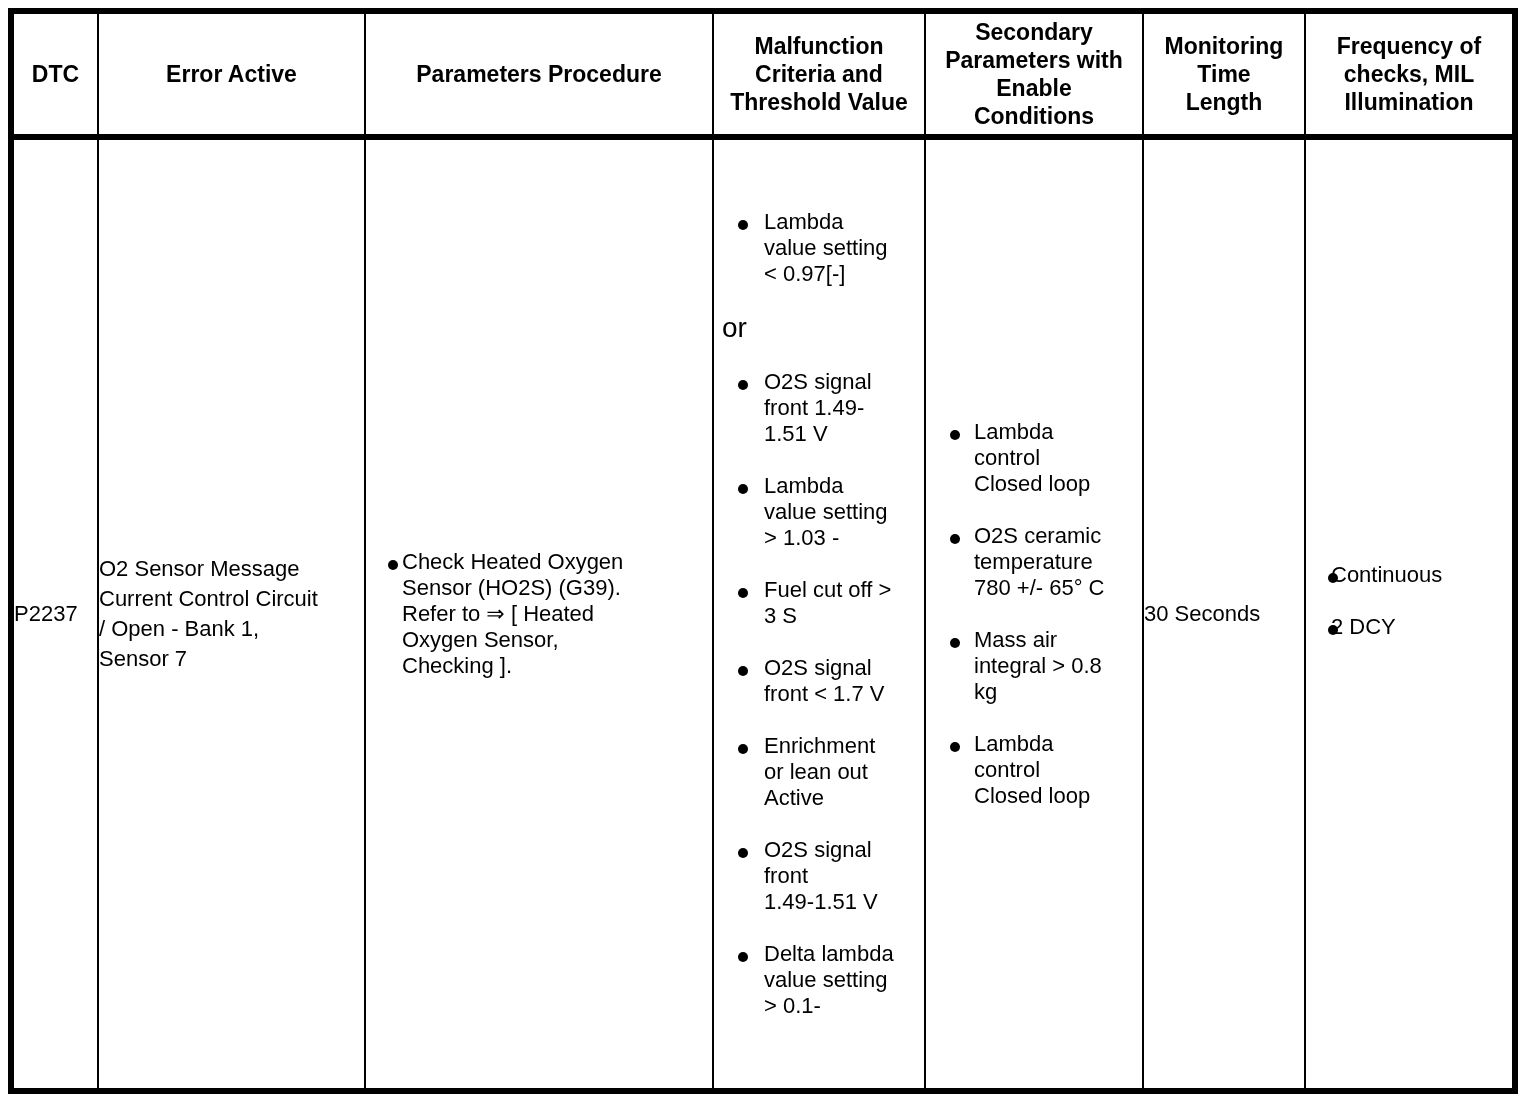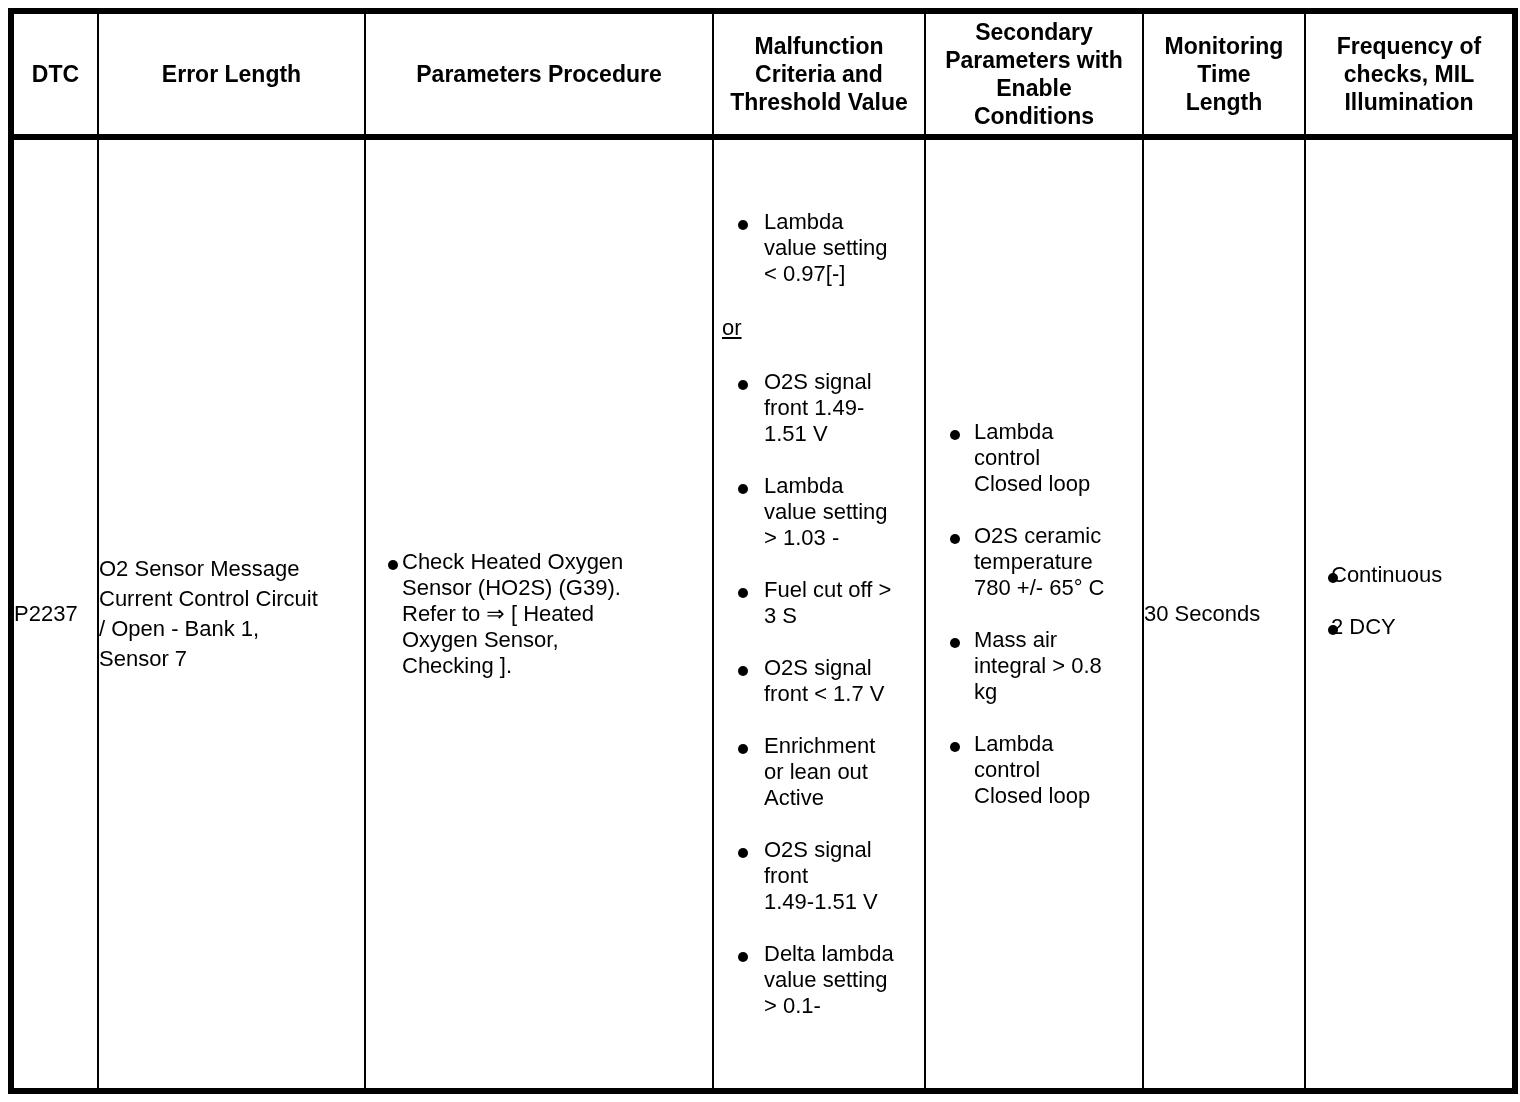--- a/index.html
+++ b/index.html
@@ -131,25 +131,24 @@
     white-space: pre-line;
   }
 
   
   .criteria-wrap { padding: 0 4px 0 4px; }
   .criteria-wrap ul.bullets > li { padding-left: 46px; }
   .criteria-wrap ul.bullets > li .bullet-dot { left: 20px; }
 
   .or-separator {
     display: block;
-    font-size: 22px;
+    font-size: 28px;
     line-height: 30px;
     margin: 26px 0 26px 0;
     padding-left: 4px;
-    text-decoration: underline;
   }
 
   
   .cell-diag ul.bullets > li {
     padding-left: 36px;
   }
   .cell-diag ul.bullets > li .bullet-dot { left: 22px; }
 
   
   .cell-freq ul.bullets > li {
@@ -179,21 +178,21 @@
       <col class="c-mon">
       <col class="c-freq">
     </colgroup>
 
     <thead>
       <tr class="header-row">
         <th>
           <span class="hdr-text">DTC</span>
         </th>
         <th>
-          <span class="hdr-text">Error Length</span>
+          <span class="hdr-text">Error Active</span>
         </th>
         <th>
           <span class="hdr-text">Parameters Procedure</span>
         </th>
         <th>
           <span class="hdr-text">Malfunction
 Criteria and
 Threshold Value</span>
         </th>
         <th>

